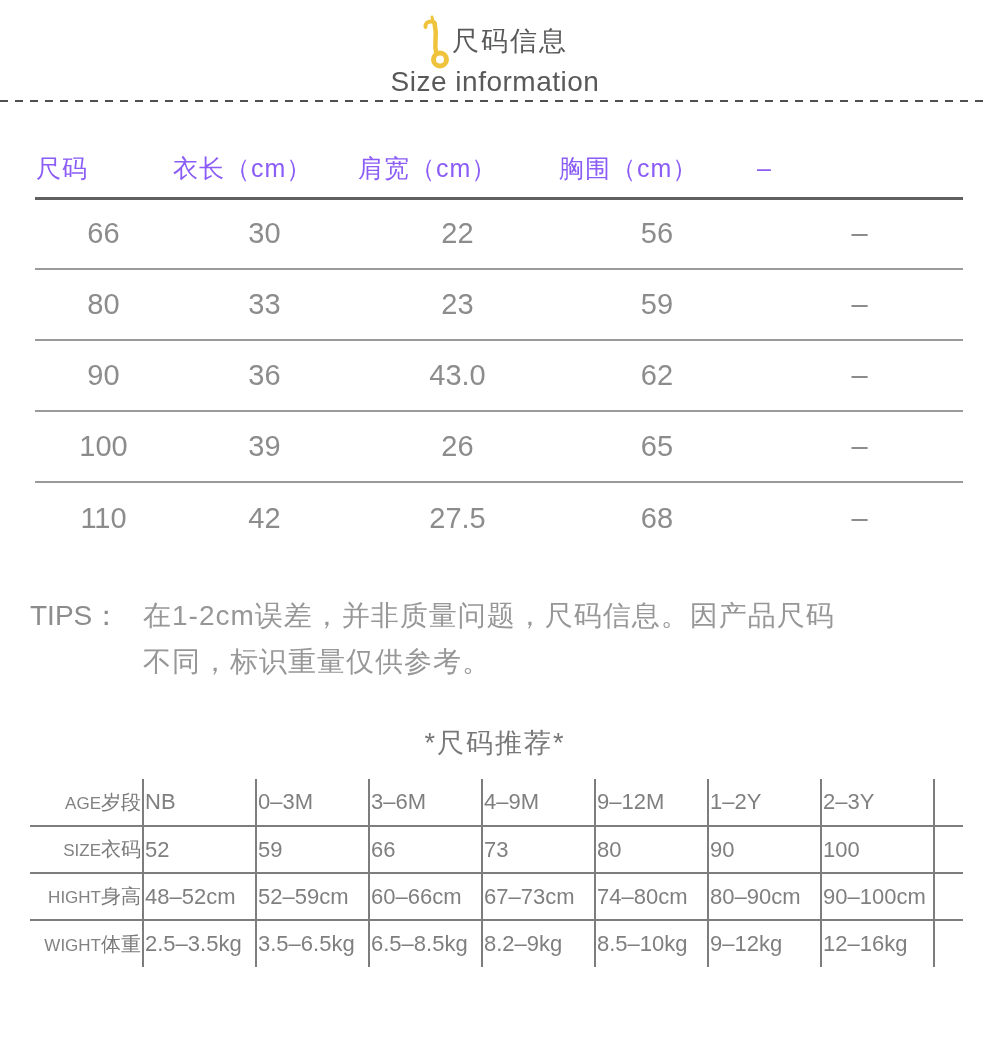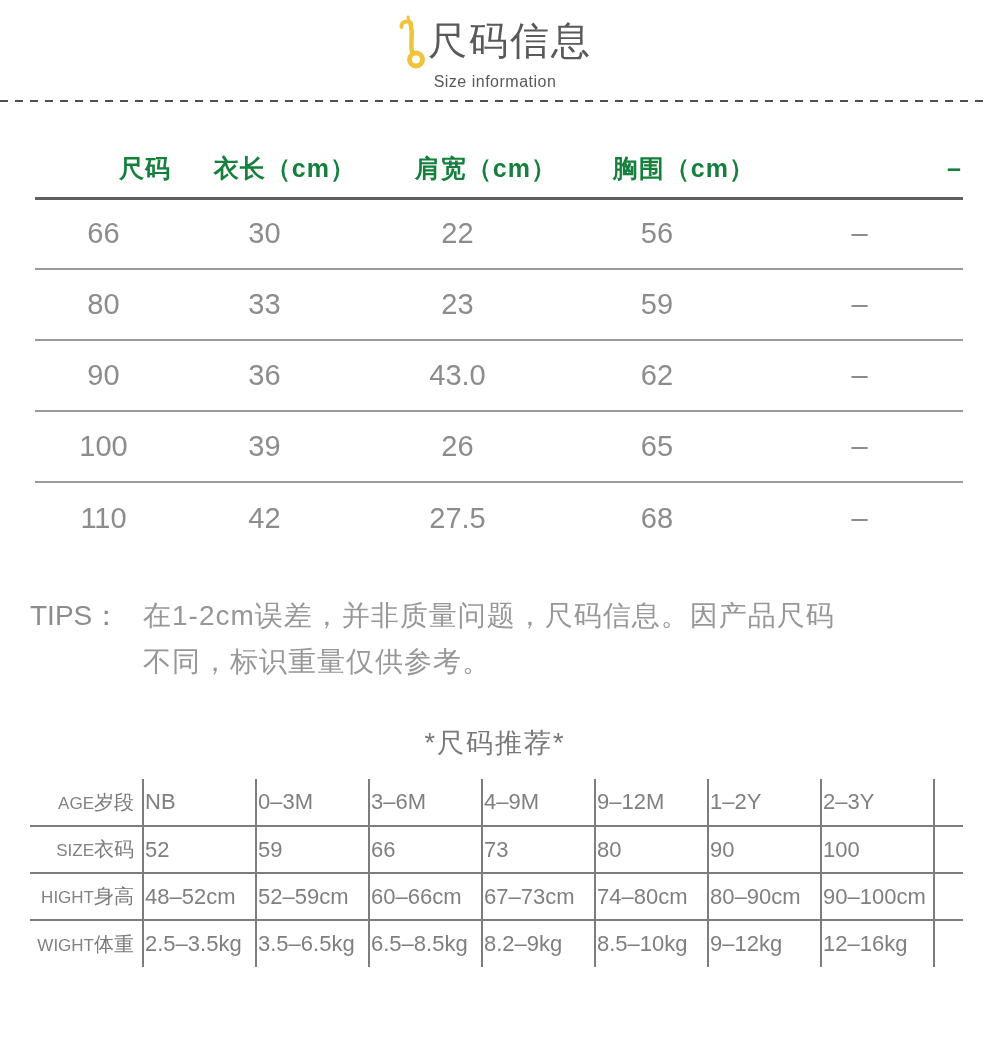--- a/index.html
+++ b/index.html
@@ -8,34 +8,34 @@
   body {
     width: 990px; height: 1062px;
     background: #ffffff;
     font-family: "Liberation Sans", "DejaVu Sans", sans-serif;
     overflow: hidden;
   }
   
   .header { padding-top: 12px; }
   .title-row { height: 58px; display: flex; align-items: center; justify-content: center; }
   .giraffe { width: 30px; height: 56px; margin-bottom: -2px; }
-  .page-title { font-size: 39px; font-weight: 400; color: #58595b; letter-spacing: 2px; margin: 0; }
-  .page-subtitle { height: 24px; line-height: 24px; text-align: center; font-size: 16px; color: #595959; letter-spacing: .5px; }
+  .page-title { font-size: 27px; font-weight: 400; color: #58595b; letter-spacing: 2px; margin: 0; }
+  .page-subtitle { height: 24px; line-height: 24px; text-align: center; font-size: 28px; color: #595959; letter-spacing: .5px; }
   .dashed-divider {
     margin-top: 6px; height: 2px; width: 100%;
     background: repeating-linear-gradient(90deg, #4f4f4f 0 8px, transparent 8px 15px);
   }
   
   table.size-table {
     width: 928px; margin: 38px 0 0 35px;
     border-collapse: collapse; table-layout: fixed;
   }
   table.size-table thead th {
-    height: 58px; vertical-align: middle; text-align: right;
-    font-size: 25px; font-weight: bold; color: #15803d;
+    height: 58px; vertical-align: middle; text-align: left;
+    font-size: 25px; font-weight: normal; color: #8b5cf6;
     letter-spacing: 1px;
     border-bottom: 3px solid #606060;
   }
   table.size-table tbody td {
     height: 71px; vertical-align: middle; text-align: center;
     font-size: 29px; font-weight: 300; color: #8c8c8c;
     border-bottom: 2px solid #9a9a9a;
   }
   table.size-table tbody tr:last-child td { border-bottom: none; }
   
@@ -52,21 +52,21 @@
     width: 933px; margin: 20px 0 0 30px;
     border-collapse: collapse; table-layout: fixed;
   }
   table.rec-table td {
     height: 47px; vertical-align: middle; text-align: left;
     font-size: 22px; color: #7f7f7f;
     border-right: 2px solid #7d7d7d;
   }
   table.rec-table td:last-child { border-right: none; }
   table.rec-table tr:not(:last-child) td { border-bottom: 2px solid #7d7d7d; }
-  table.rec-table td.rec-label { text-align: right; padding-right: 8px; }
+  table.rec-table td.rec-label { text-align: right; padding-right: 1px; }
   .lbl-en { font-size: 17px; color: #828282; }
   .lbl-zh { font-size: 20px; color: #7a7a7a; }
 </style>
 </head>
 <body>
 
 <div class="header">
   <div class="title-row">
     <svg class="giraffe" viewBox="0 0 30 56" aria-hidden="true">
       <g fill="none" stroke="#F0C33C">

